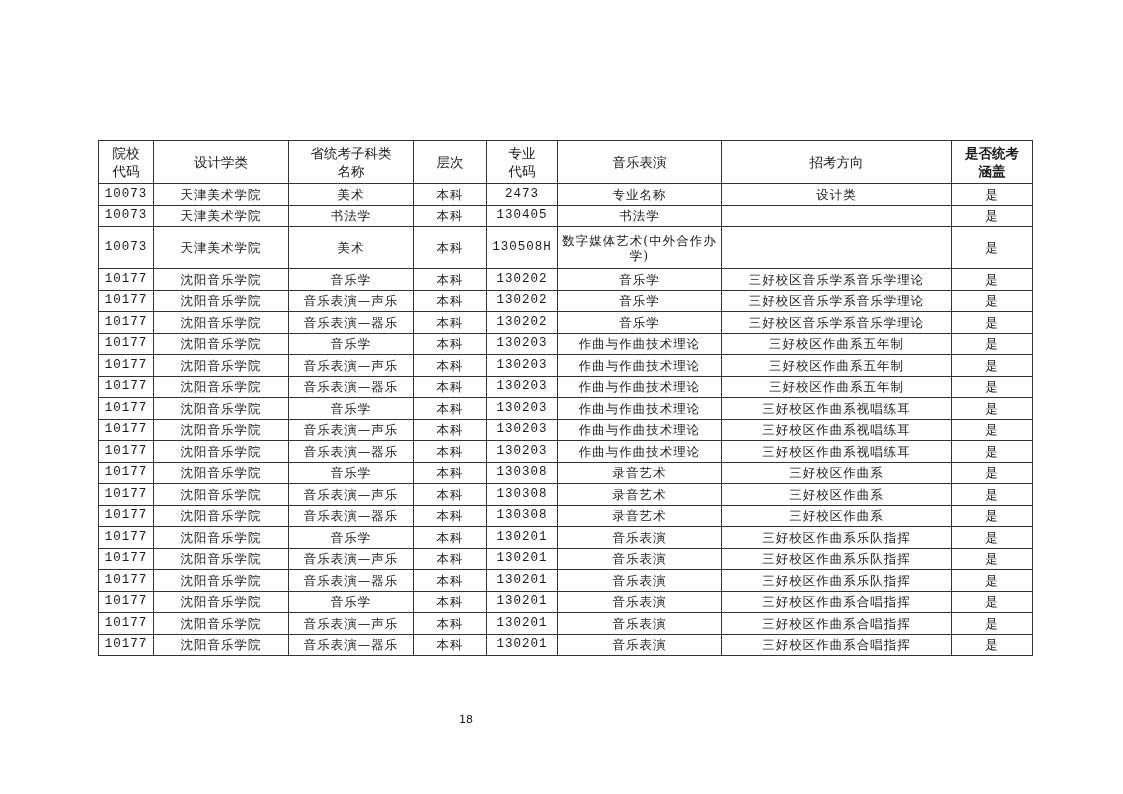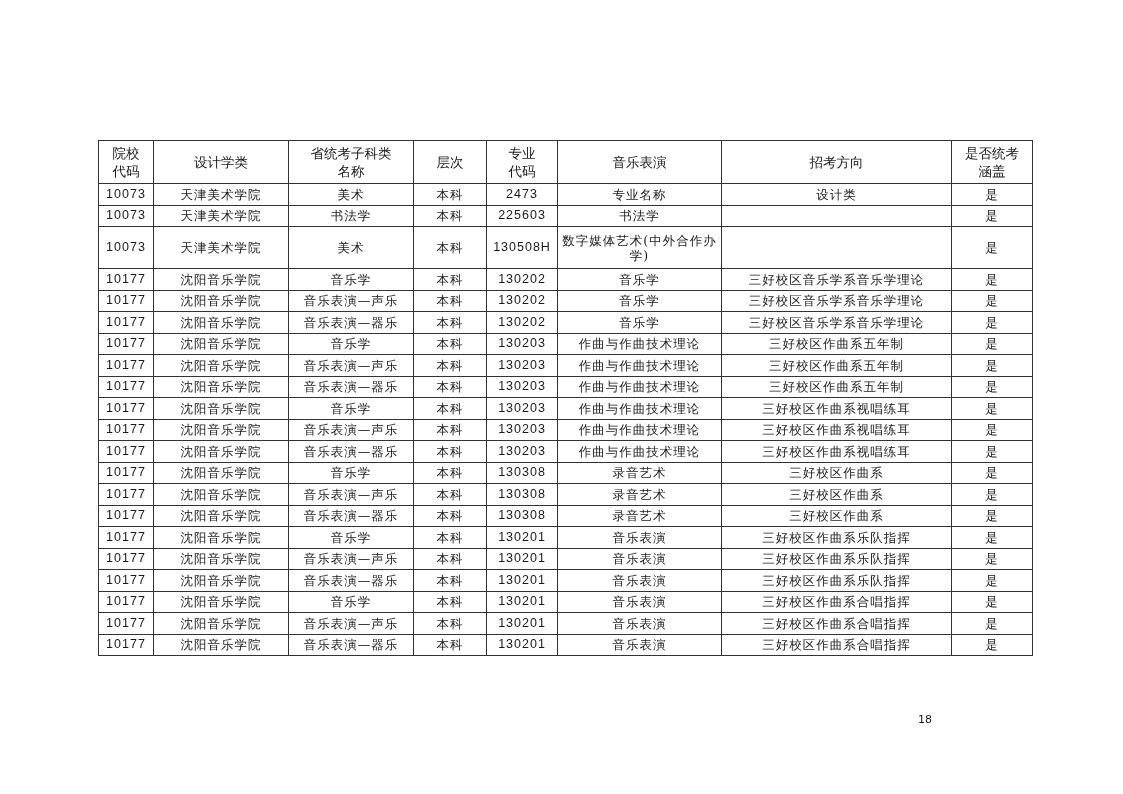--- a/index.html
+++ b/index.html
@@ -6,22 +6,22 @@
   body { width: 1123px; height: 794px; position: relative; overflow: hidden;
          font-family: "DejaVu Serif", "Liberation Serif", serif; color: #1a1a1a; }
   table.main { position: absolute; left: 98px; top: 140px; border-collapse: collapse;
                table-layout: fixed; width: 934px; }
   table.main td, table.main th { border: 1px solid #333; text-align: center; vertical-align: middle;
                font-size: 12.5px; padding: 0 2px; line-height: 15px; overflow: hidden; }
   table.main th { font-family: "DejaVu Sans", "Liberation Sans", sans-serif; font-weight: normal;
                font-size: 13.5px; line-height: 18px; height: 42px; }
   table.main td { height: 20.5px; letter-spacing: 1px; }
   table.main tr.tall td { height: 41px; }
-  td.code { letter-spacing: 1px; font-family: Liberation Sans, sans-serif; font-size: 13px; }
-  .page-num { position: absolute; top: 713px; left: 0; width: 932px; text-align: right;
+  td.code { letter-spacing: 1px; font-family: Liberation Mono, monospace; font-size: 13px; }
+  .page-num { position: absolute; top: 713px; left: 0; width: 932px; text-align: center;
               font-family: "DejaVu Sans", "Liberation Sans", sans-serif; font-size: 11px; }
 </style>
 </head>
 <body>
 
 <table class="main">
   <colgroup>
     <col style="width:55px">
       <col style="width:135px">
       <col style="width:125px">
@@ -36,41 +36,41 @@
         <th style="white-space: pre-line;">院校
 代码</th>
         <th style="white-space: pre-line;">设计学类</th>
         <th style="white-space: pre-line;">省统考子科类
 名称</th>
         <th style="white-space: pre-line;">层次</th>
         <th style="white-space: pre-line; margin-left: 24px;">专业
 代码</th>
         <th style="white-space: pre-line;">音乐表演</th>
         <th style="white-space: pre-line;">招考方向</th>
-        <th style="white-space: pre-line;">是否统考
+        <th style="white-space: pre-line; font-weight: bold;">是否统考
 涵盖</th>
       </tr>
   </thead>
   <tbody id="tbody">
       <tr>
         <td class="code">10073</td>
         <td>天津美术学院</td>
         <td>美术</td>
         <td>本科</td>
         <td class="code">2473</td>
         <td>专业名称</td>
         <td>设计类</td>
         <td>是</td>
       </tr>
       <tr>
         <td class="code">10073</td>
         <td>天津美术学院</td>
         <td>书法学</td>
         <td>本科</td>
-        <td class="code">225603</td>
+        <td class="code">130405</td>
         <td>书法学</td>
         <td></td>
         <td>是</td>
       </tr>
       <tr class="tall">
         <td class="code">10073</td>
         <td>天津美术学院</td>
         <td>美术</td>
         <td>本科</td>
         <td class="code">130508H</td>

